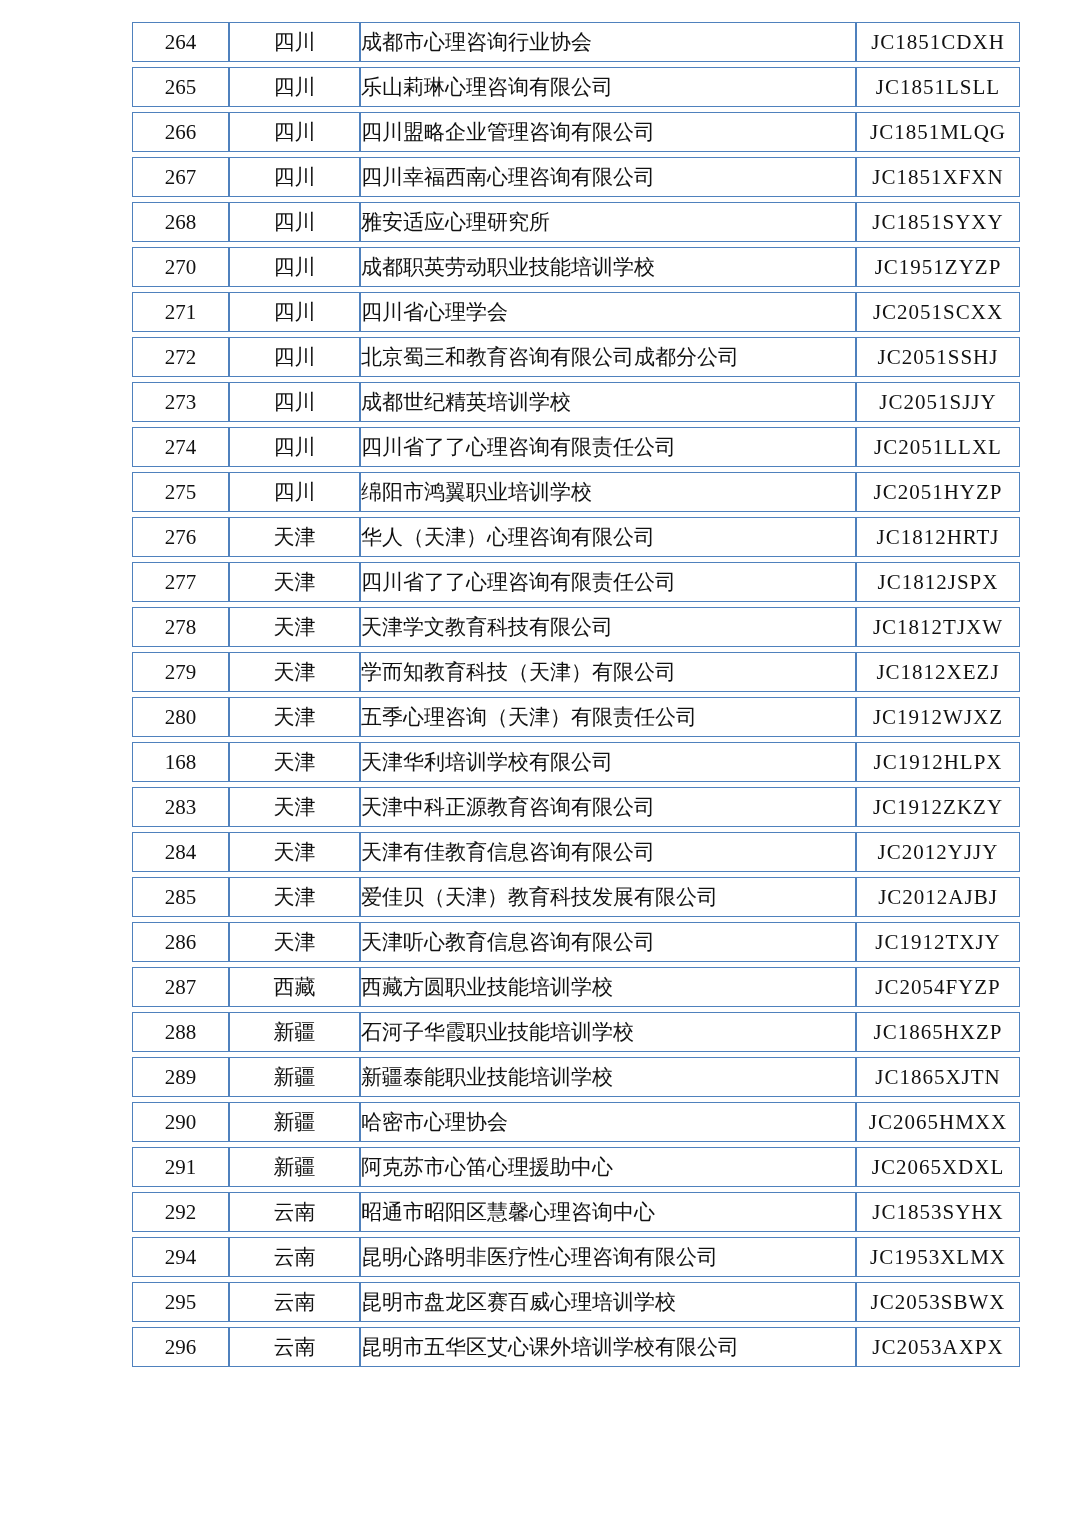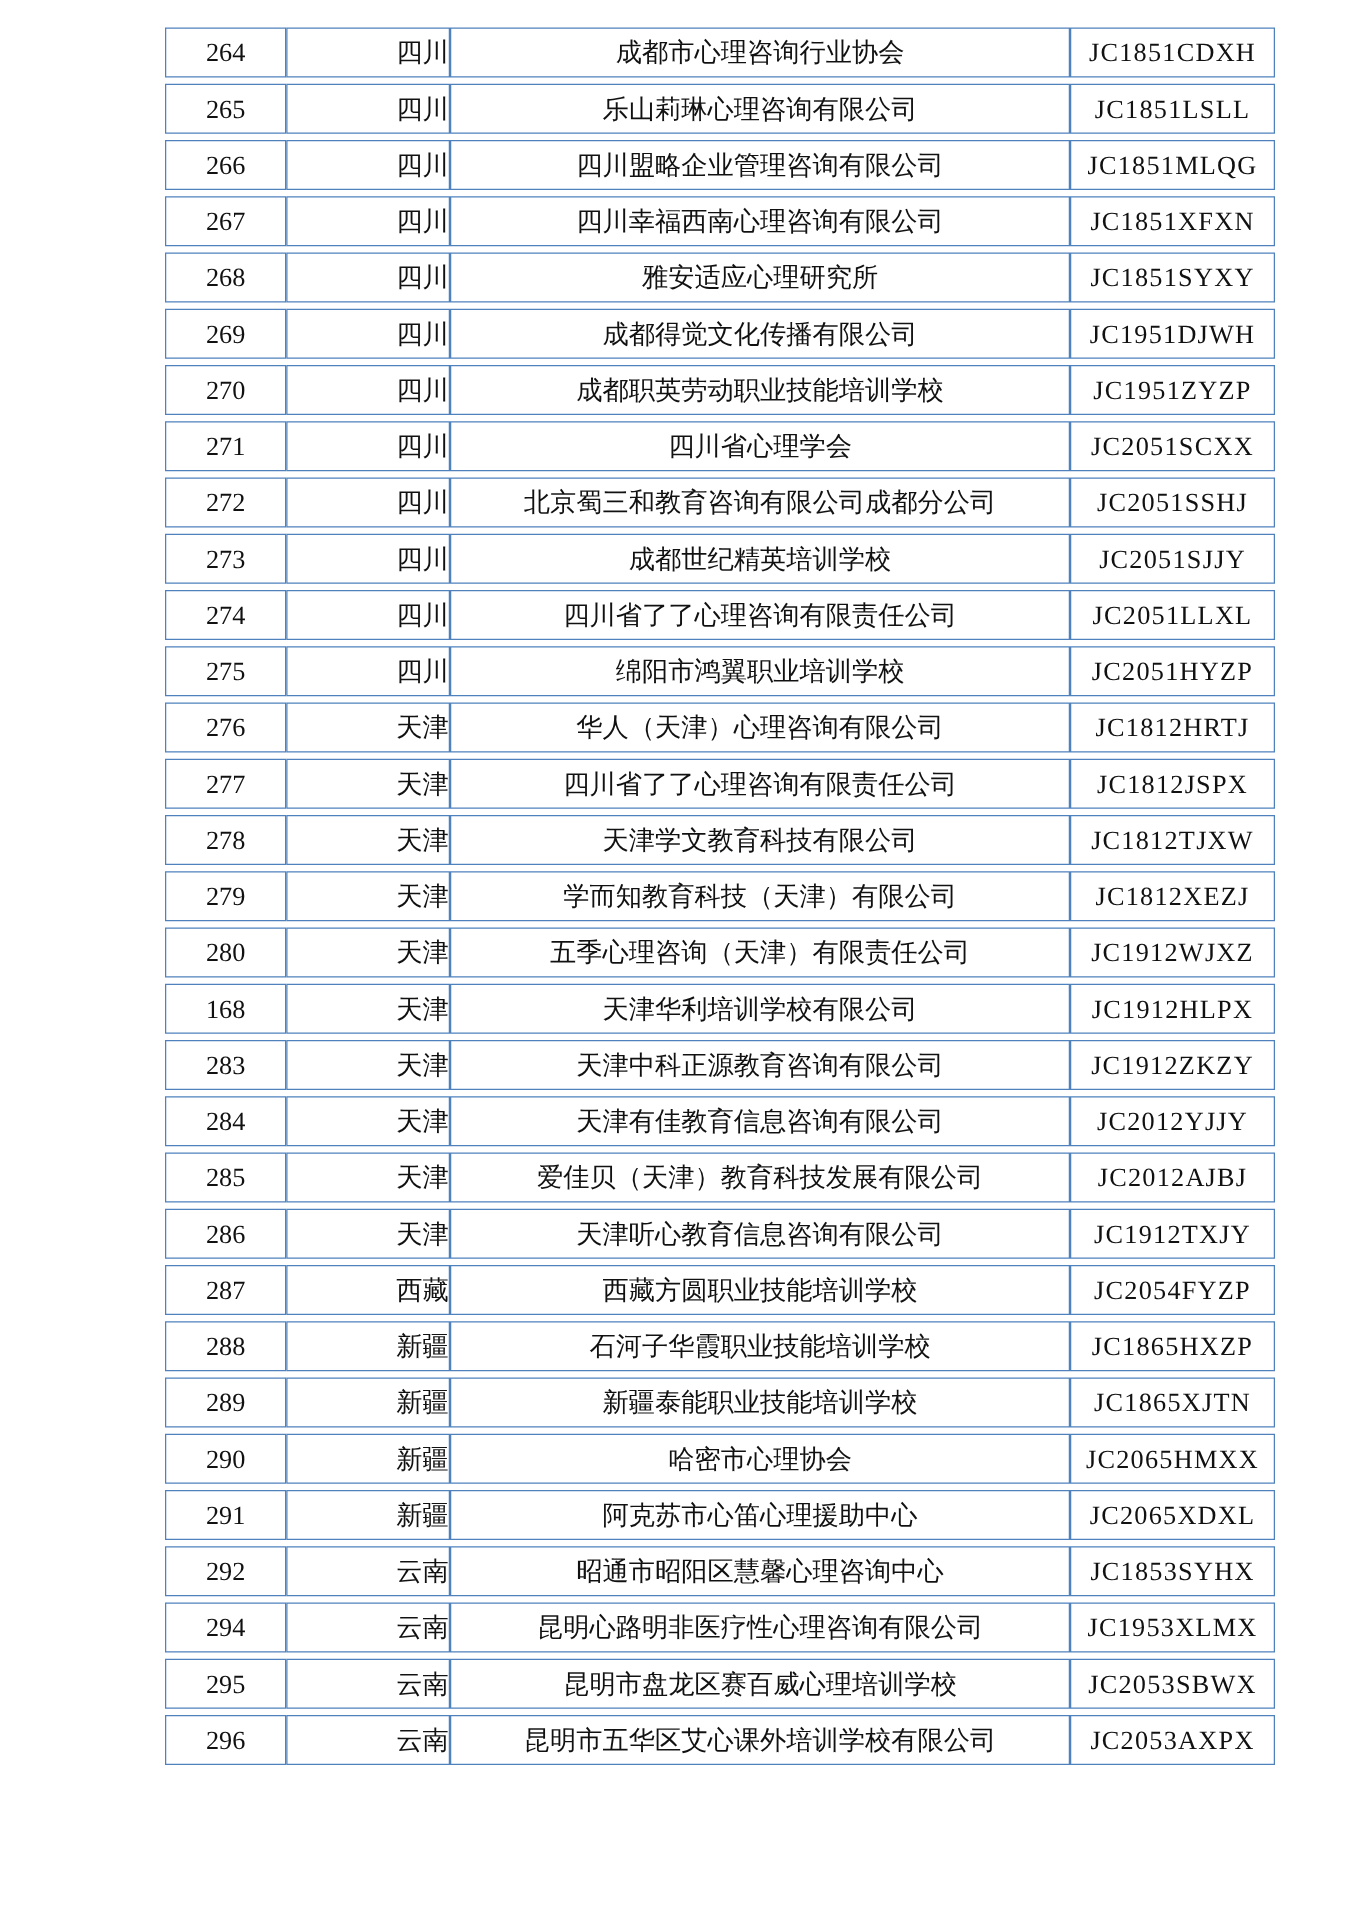--- a/index.html
+++ b/index.html
@@ -33,22 +33,22 @@
     height: 38px;
     font-size: 21px;
     line-height: 38px;
     vertical-align: middle;
     padding: 0;
     overflow: hidden;
     white-space: nowrap;
     background: #ffffff;
   }
   td.c-index   { text-align: center; }
-  td.c-province{ text-align: right; }
-  td.c-name    { text-align: center; padding-left: 14px; }
+  td.c-province{ text-align: center; }
+  td.c-name    { text-align: left; padding-left: 14px; }
   td.c-code    { text-align: center; font-size: 20px; letter-spacing: 1px; }
 </style>
 </head>
 <body style="color: rgb(17, 17, 17); background: rgb(255, 255, 255);">
 
 <div class="page">
   <table class="org-table">
     <colgroup>
       <col style="width:97px">
       <col style="width:131px">
@@ -80,26 +80,20 @@
     <td class="c-name">四川幸福西南心理咨询有限公司</td>
     <td class="c-code">JC1851XFXN</td>
   </tr>
         <tr>
     <td class="c-index">268</td>
     <td class="c-province">四川</td>
     <td class="c-name">雅安适应心理研究所</td>
     <td class="c-code">JC1851SYXY</td>
   </tr>
         <tr>
-    <td class="c-index">269</td>
-    <td class="c-province">四川</td>
-    <td class="c-name">成都得觉文化传播有限公司</td>
-    <td class="c-code">JC1951DJWH</td>
-  </tr>
-        <tr>
     <td class="c-index">270</td>
     <td class="c-province">四川</td>
     <td class="c-name">成都职英劳动职业技能培训学校</td>
     <td class="c-code">JC1951ZYZP</td>
   </tr>
         <tr>
     <td class="c-index">271</td>
     <td class="c-province">四川</td>
     <td class="c-name">四川省心理学会</td>
     <td class="c-code">JC2051SCXX</td>

